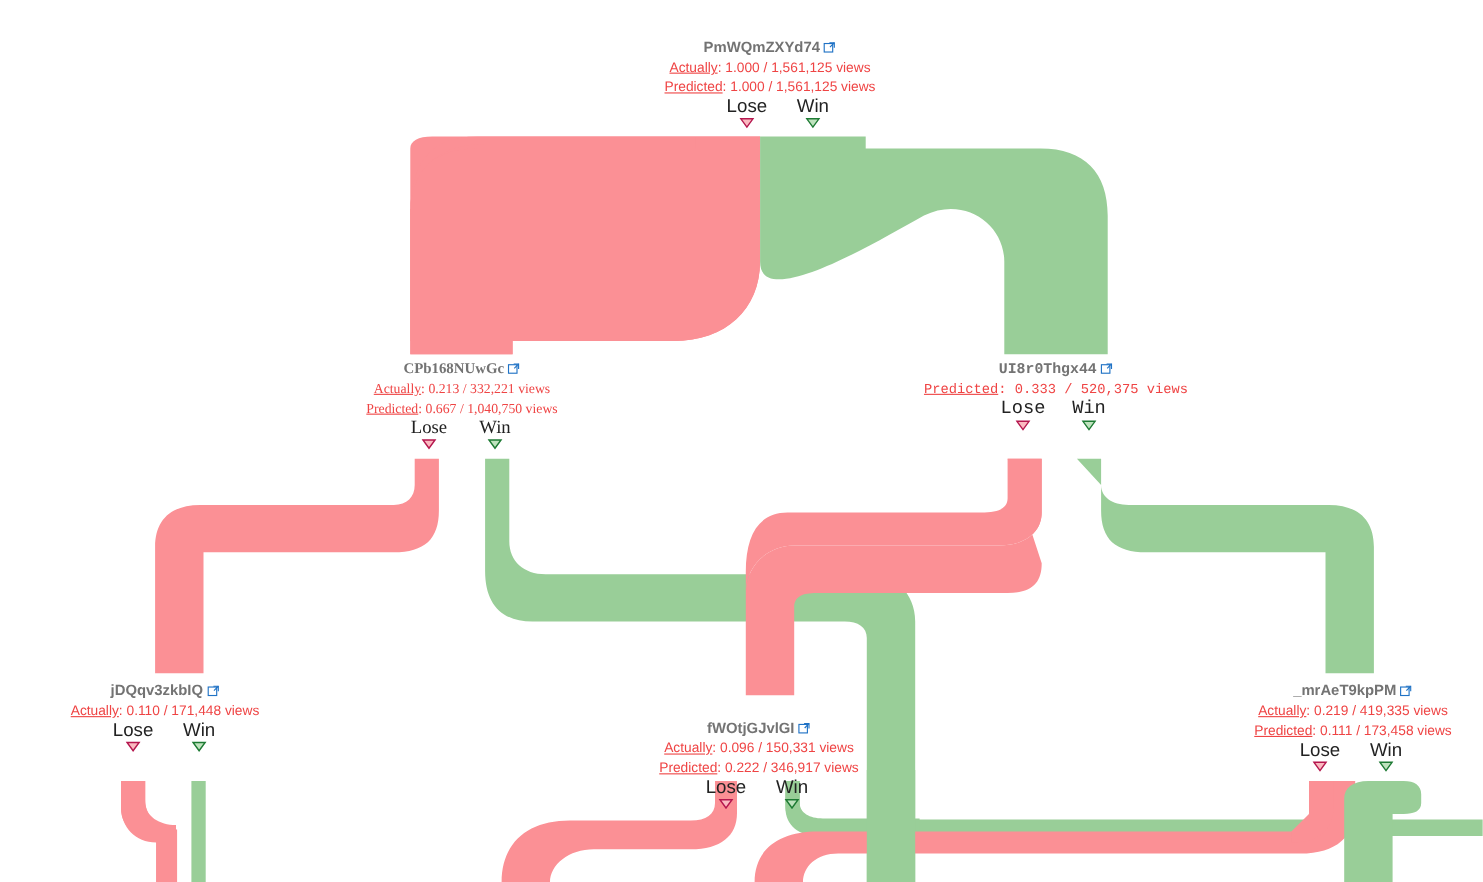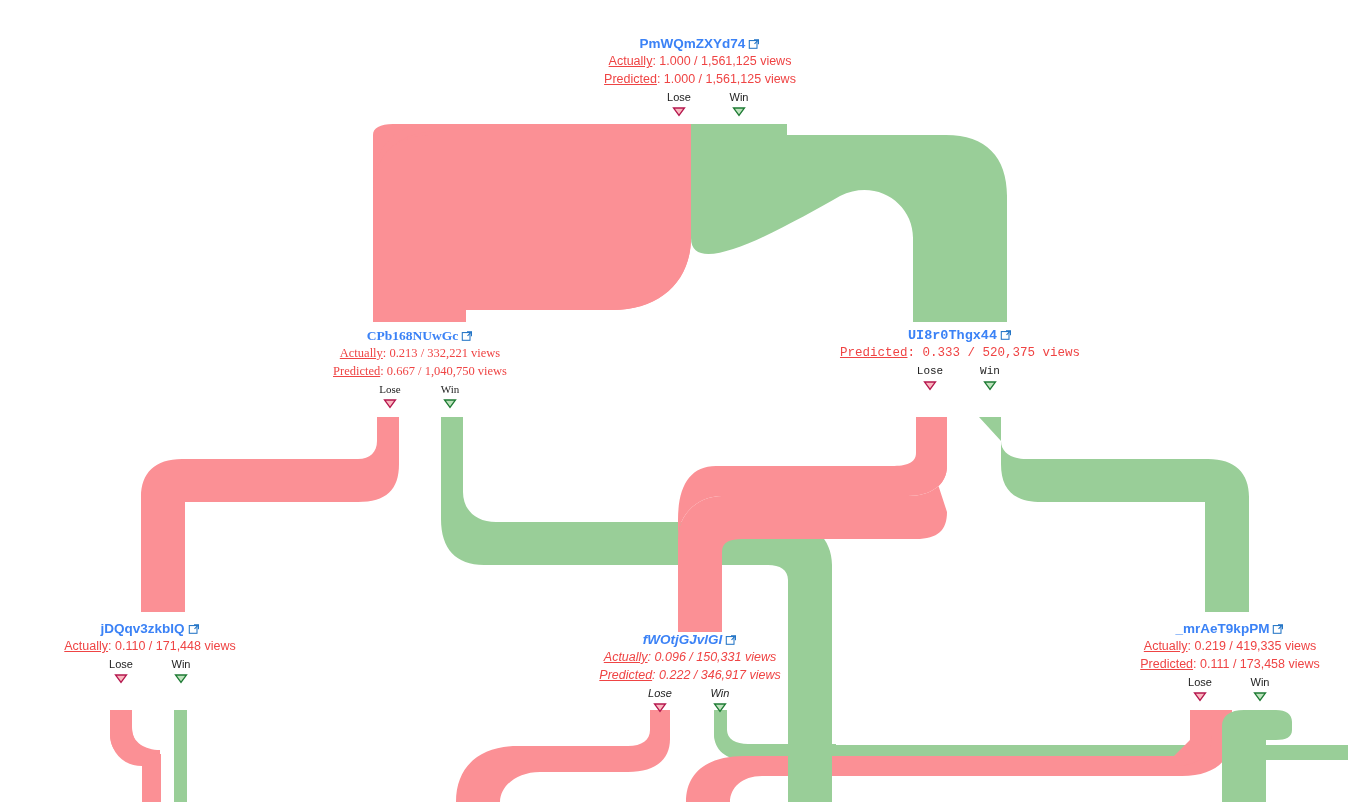--- a/index.html
+++ b/index.html
@@ -24,21 +24,21 @@
     pointer-events: none;
   }
   .node {
     position: absolute;
     text-align: center;
     white-space: nowrap;
   }
   .node-title {
     font-size: 13.5px;
     font-weight: bold;
-    color: #3b82f6;
+    color: #737373;
     line-height: 17px;
     display: inline-block;
   }
   .ext-link-icon {
     display: inline-block;
     vertical-align: -2px;
     margin-left: 3px;
     width: 12px;
     height: 12px;
     cursor: pointer;
@@ -51,21 +51,21 @@
   .stat-key {
     text-decoration: underline;
   }
   .branch-labels {
     position: relative;
     height: 17px;
     margin-top: 1px;
   }
   .branch-label {
     position: absolute;
-    font-size: 11px;
+    font-size: 17px;
     line-height: 16px;
     color: #222222;
     transform: translateX(-50%);
   }
   .markers {
     position: relative;
     height: 12px;
   }
   .marker {
     position: absolute;
@@ -332,21 +332,21 @@
   <div class="markers">
     <span class="marker" style="left:117px;"><svg viewBox="0 0 14 11" width="14" height="11">
           <path d="M1.5 2 L12.5 2 L7 9.5 Z" fill="#FBB9C0" stroke="#B5174E" stroke-width="1.3"></path>
         </svg></span>
     <span class="marker" style="left:177px;"><svg viewBox="0 0 14 11" width="14" height="11">
           <path d="M1.5 2 L12.5 2 L7 9.5 Z" fill="#BFE3BE" stroke="#1E7B34" stroke-width="1.3"></path>
         </svg></span>
   </div>
 </div>
 
-<div class="node" style="left:544px; top:630px; width:292px;font-style:italic;">
+<div class="node" style="left:544px; top:653px; width:292px;">
   <div>
     <span class="node-title">fWOtjGJvlGI</span><span class="ext-link-icon"><svg viewBox="0 0 14 14" width="12" height="12">
           <rect x="1.5" y="3" width="9" height="9" fill="none" stroke="#1F72C5" stroke-width="1.2"></rect>
           <path d="M7 2.2 L12.2 2.2 L12.2 7.4" fill="none" stroke="#1F72C5" stroke-width="1.2"></path>
           <path d="M12.2 2.2 L7.6 6.8" stroke="#1F72C5" stroke-width="1.2"></path>
         </svg></span>
   </div>
   <div class="stat-line"><span class="stat-key">Actually</span><span>: </span><span>0.096 / 150,331 views</span></div>
   <div class="stat-line"><span class="stat-key">Predicted</span><span>: </span><span>0.222 / 346,917 views</span></div>
   <div class="branch-labels">

